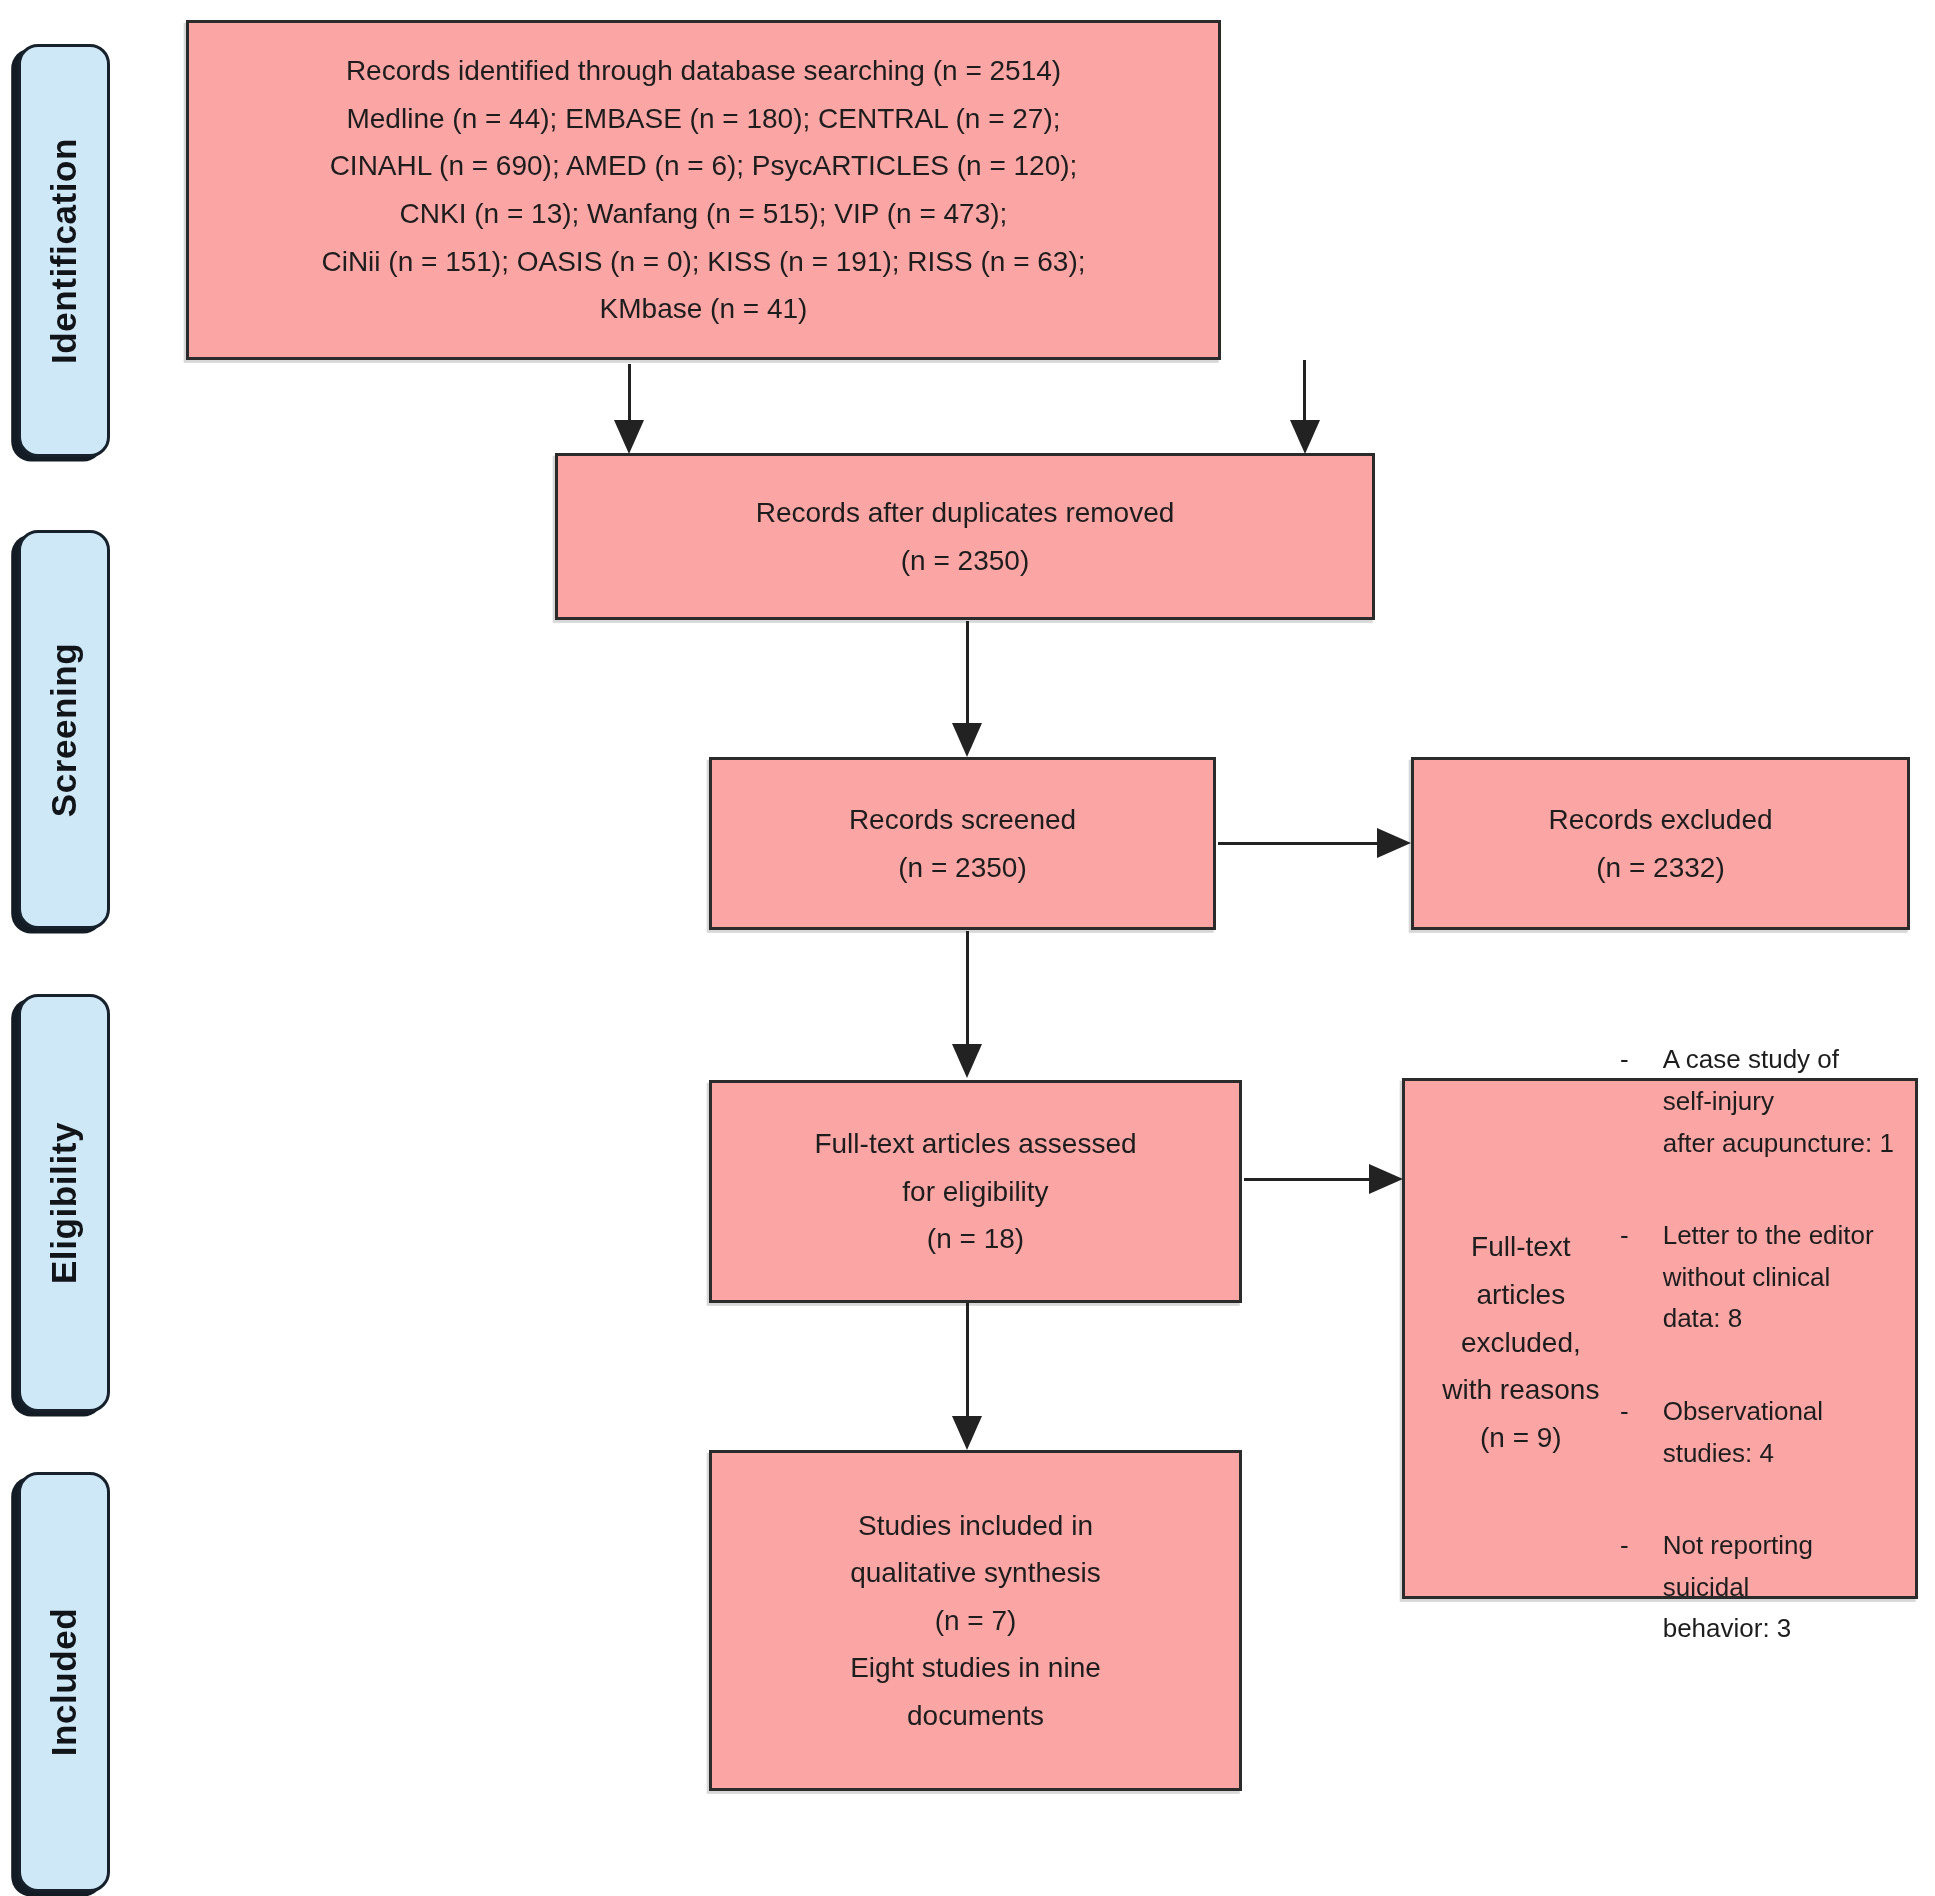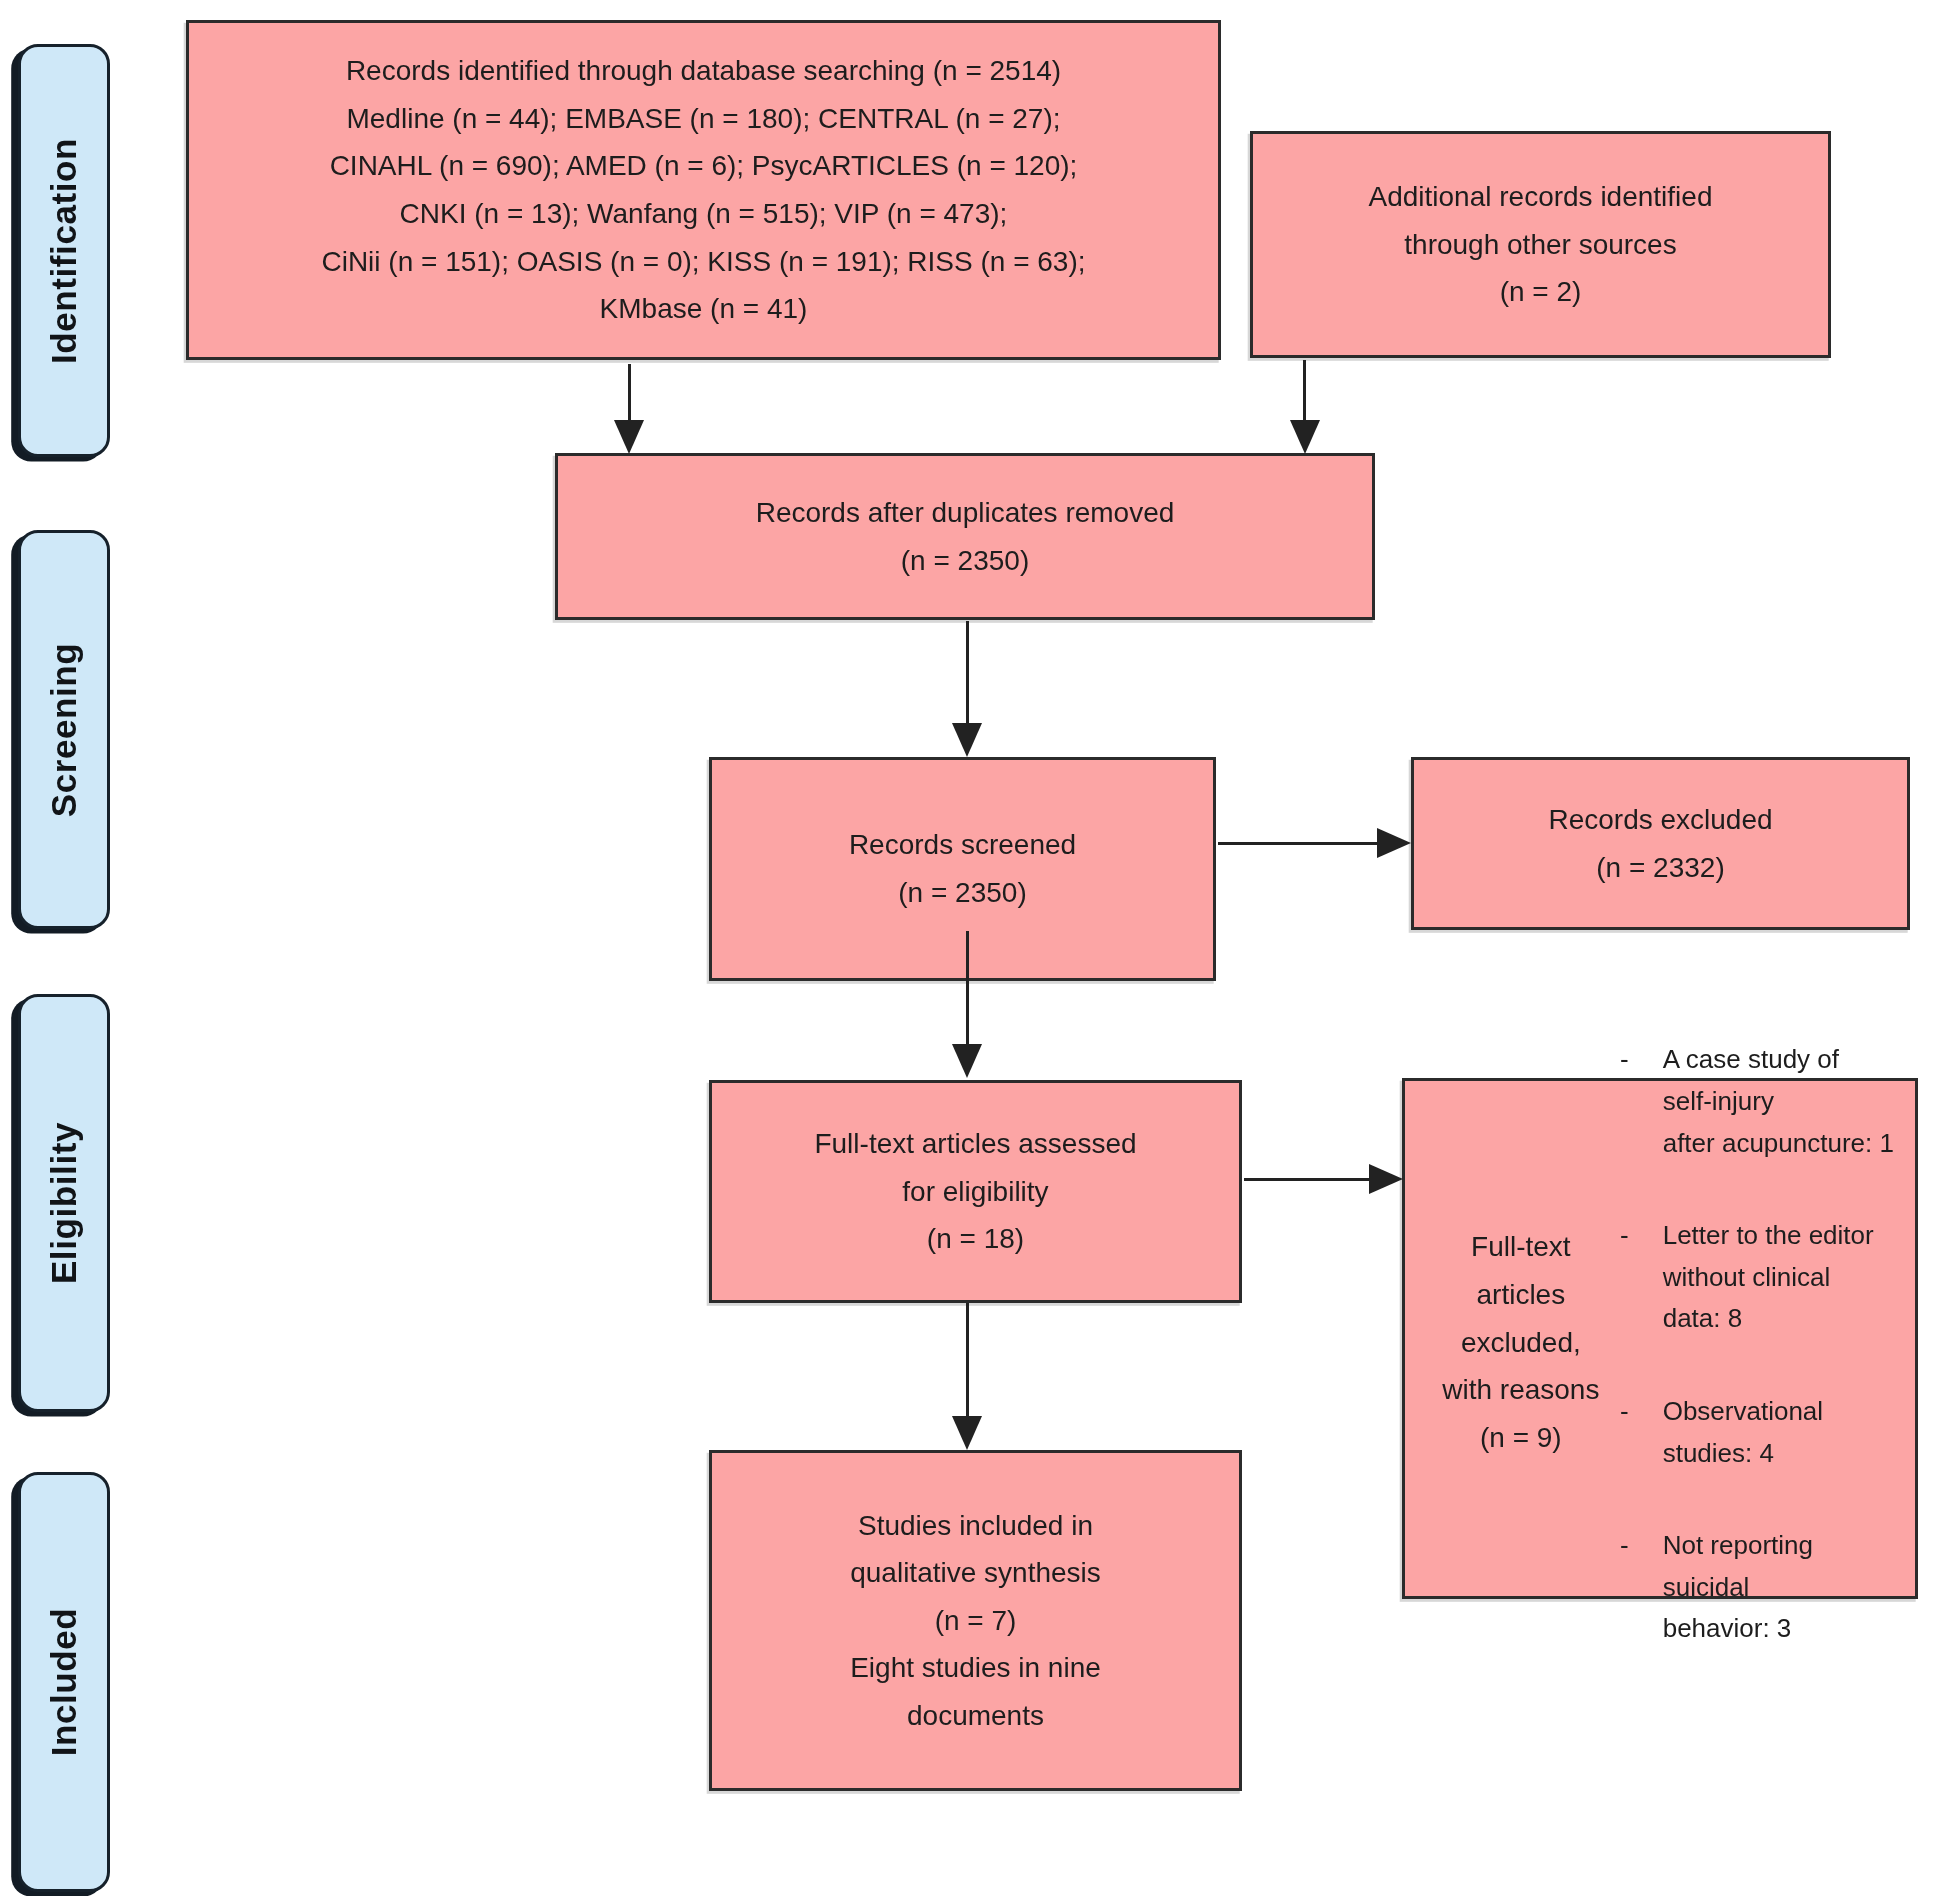--- a/index.html
+++ b/index.html
@@ -108,32 +108,27 @@
 
   <div class="fbox" style="left:186px;top:20px;width:1035px;height:340px;">
     <span>Records identified through database searching (n = 2514)
 Medline (n = 44); EMBASE (n = 180); CENTRAL (n = 27);
 CINAHL (n = 690); AMED (n = 6); PsycARTICLES (n = 120);
 CNKI (n = 13); Wanfang (n = 515); VIP (n = 473);
 CiNii (n = 151); OASIS (n = 0); KISS (n = 191); RISS (n = 63);
 KMbase (n = 41)</span>
   </div>
 
-  <div class="fbox" style="left:1250px;top:131px;width:581px;height:227px;">
-    <span>Additional records identified
-through other sources
-(n = 2)</span>
-  </div>
 
   <div class="fbox" style="left:555px;top:453px;width:820px;height:167px;">
     <span>Records after duplicates removed
 (n = 2350)</span>
   </div>
 
-  <div class="fbox" style="left:709px;top:757px;width:507px;height:224px;">
+  <div class="fbox" style="left:709px;top:757px;width:507px;height:173px;">
     <span>Records screened
 (n = 2350)</span>
   </div>
 
   <div class="fbox" style="left:1411px;top:757px;width:499px;height:173px;justify-content:center;">
     <span>Records excluded
 (n = 2332)</span>
   </div>
 
   <div class="fbox" style="left:709px;top:1080px;width:533px;height:223px;">

